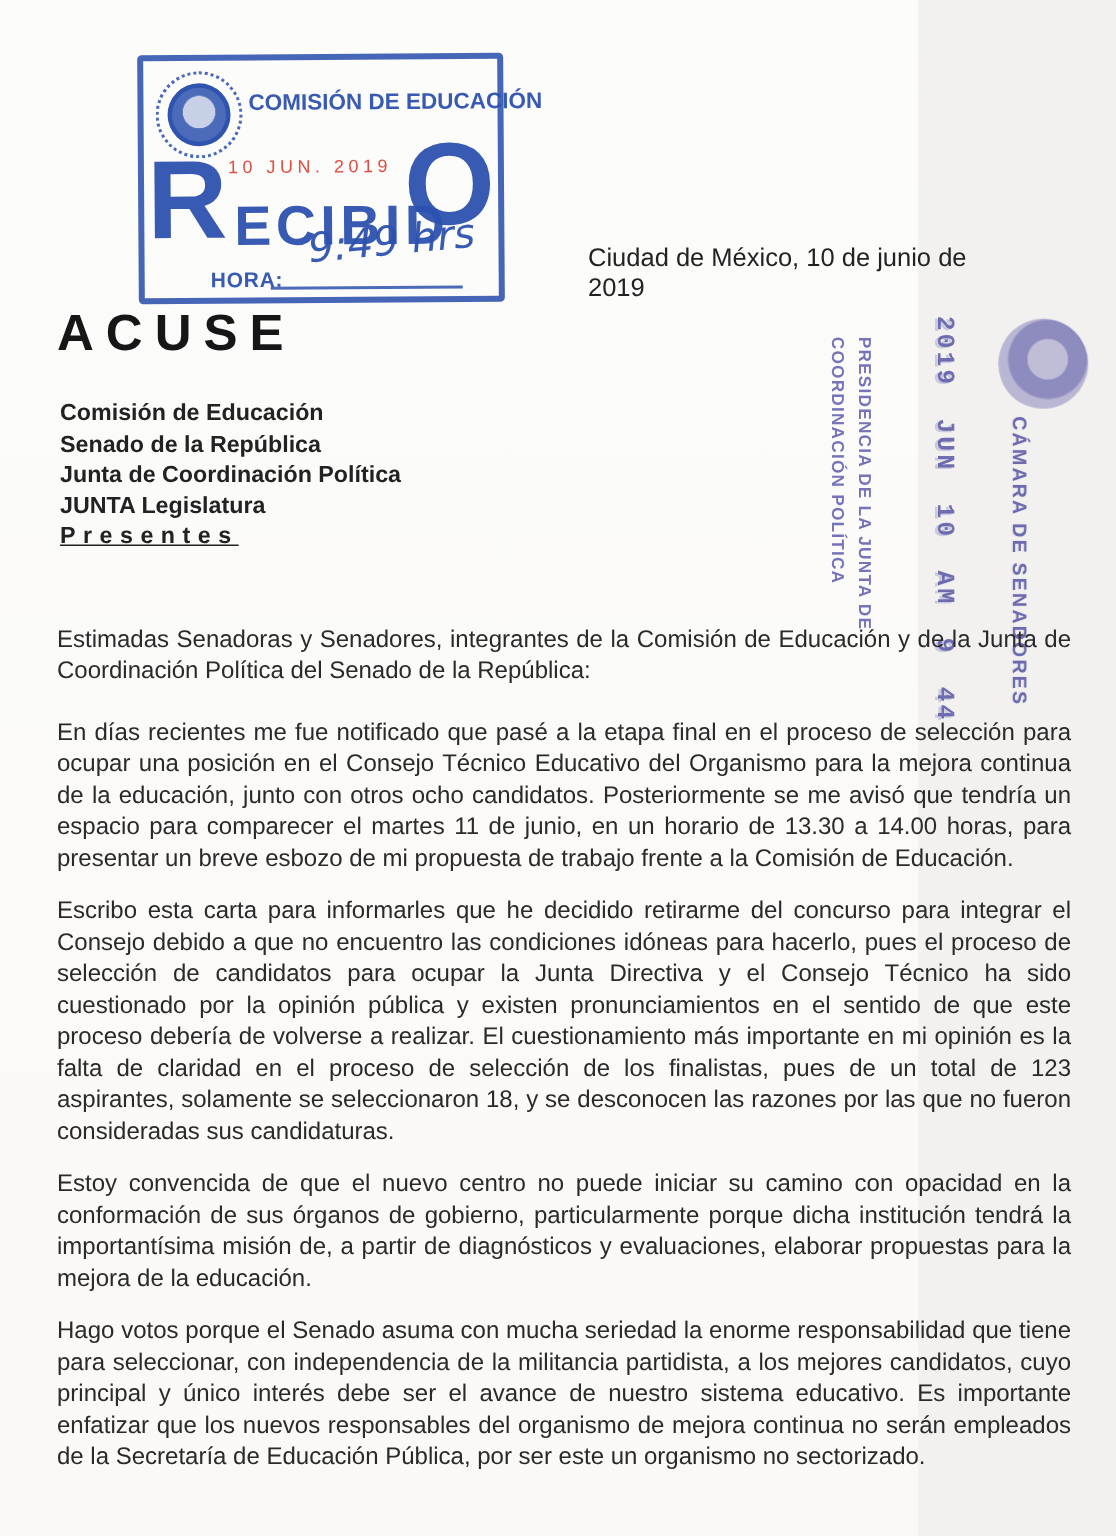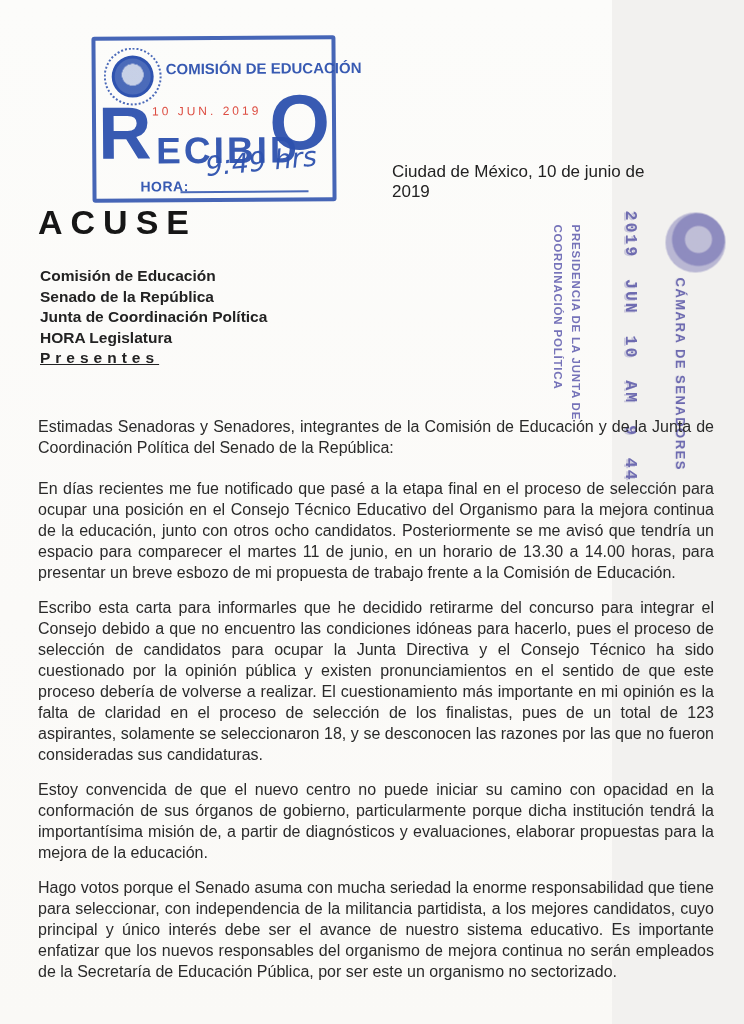--- a/index.html
+++ b/index.html
@@ -111,21 +111,21 @@
   </div>
 
   <div class="date-line">Ciudad de México, 10 de junio de 2019</div>
 
   <div class="acuse">ACUSE</div>
 
   <div class="recipient">
     <div>Comisión de Educación</div>
     <div>Senado de la República</div>
     <div>Junta de Coordinación Política</div>
-    <div>HORA Legislatura</div>
+    <div>JUNTA Legislatura</div>
     <div class="spaced">Presentes</div>
   </div>
 
   <div class="stamp-purple">
     <div class="seal-senado"></div>
     <div class="sp-row1">CÁMARA DE SENADORES</div>
     <div class="sp-date">2019 JUN 10 AM 9 44</div>
     <div class="sp-line3">PRESIDENCIA DE LA JUNTA DE</div>
     <div class="sp-line4">COORDINACIÓN POLÍTICA</div>
   </div>

